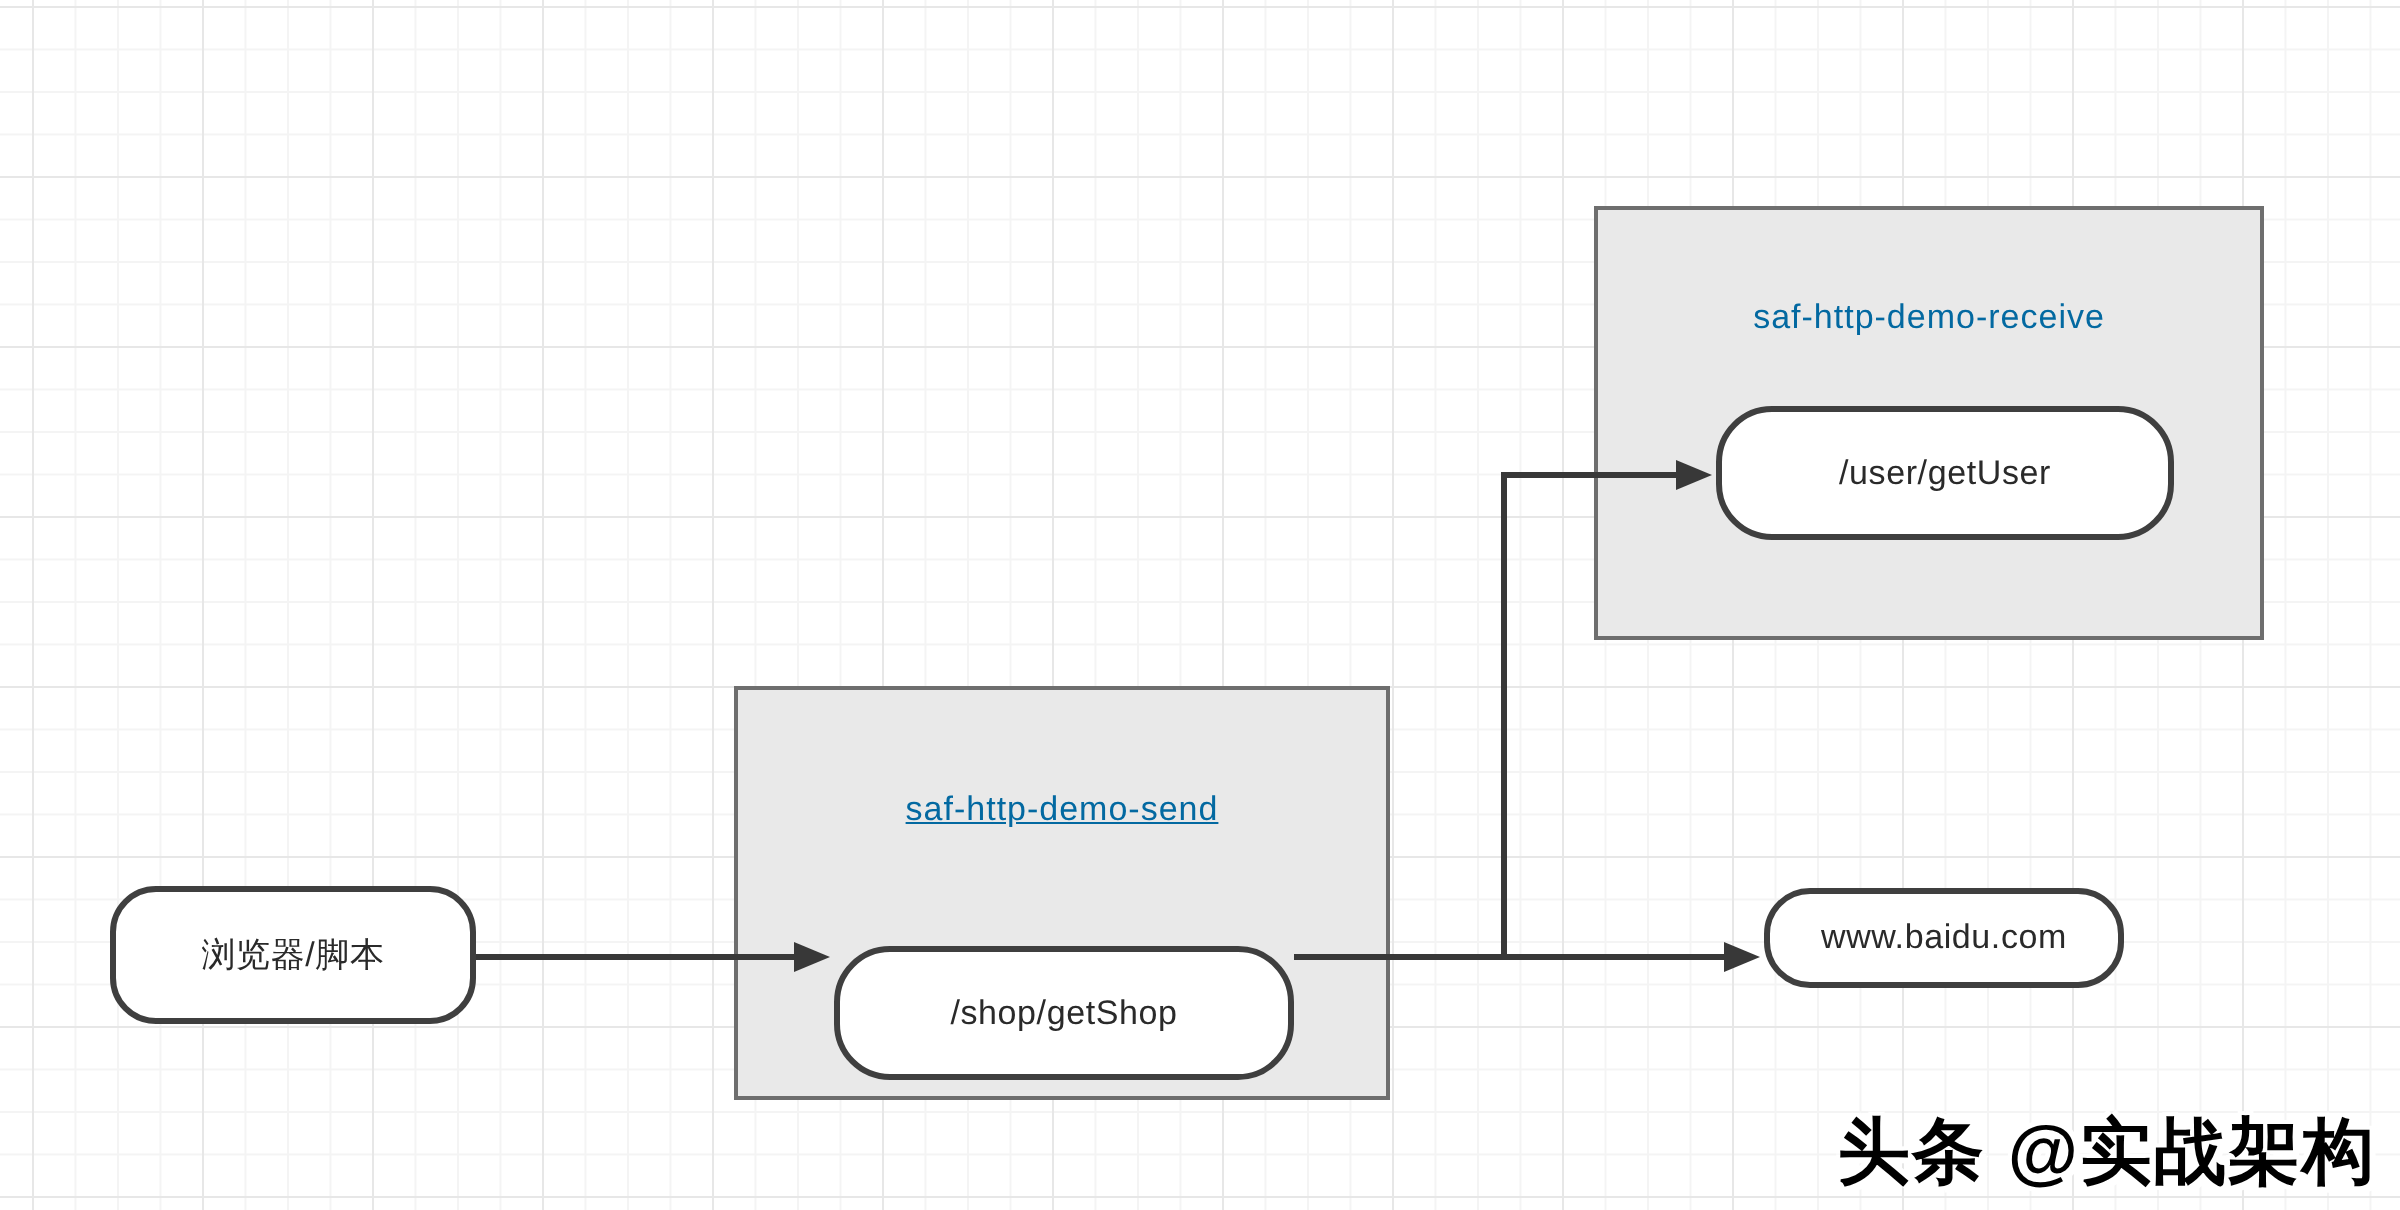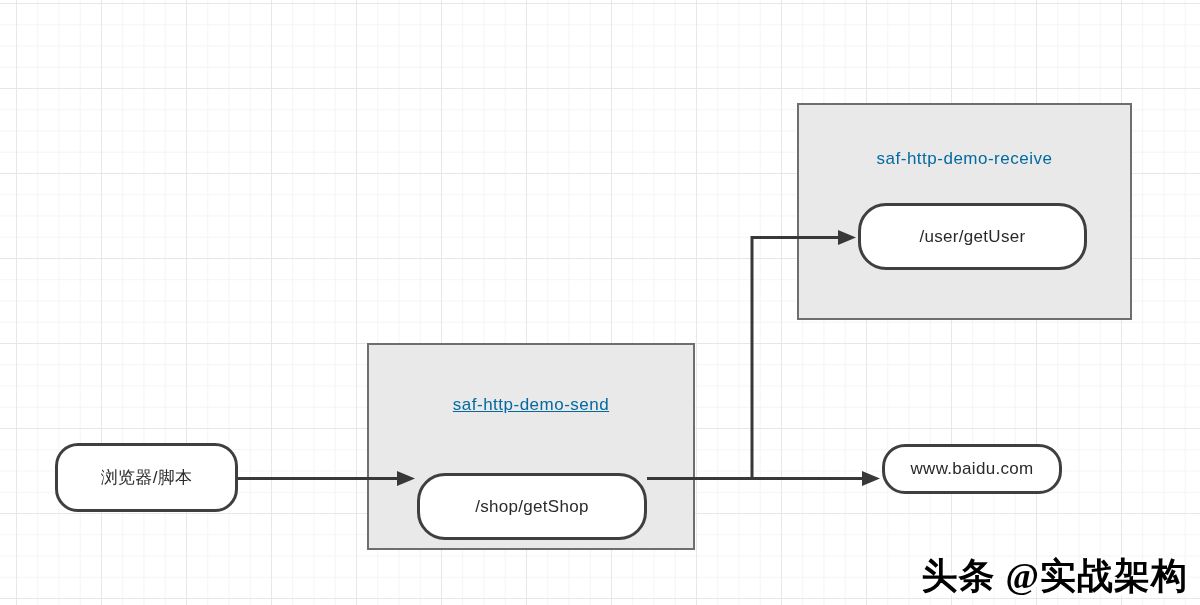--- a/index.html
+++ b/index.html
@@ -75,21 +75,20 @@
     font-weight: bold;
     color: #000000;
     letter-spacing: 1px;
     white-space: nowrap;
     text-shadow:
       -2px -2px 0 #ffffff,
        2px -2px 0 #ffffff,
       -2px  2px 0 #ffffff,
        2px  2px 0 #ffffff,
        3px  3px 0 #ffffff;
-    font-family: Liberation Serif, serif;
   }
 </style>
 </head>
 <body>
 
 <div class="canvas">
 
   <div class="group" id="group-send">
     <div class="group-label" id="label-send">saf-http-demo-send</div>
   </div>

